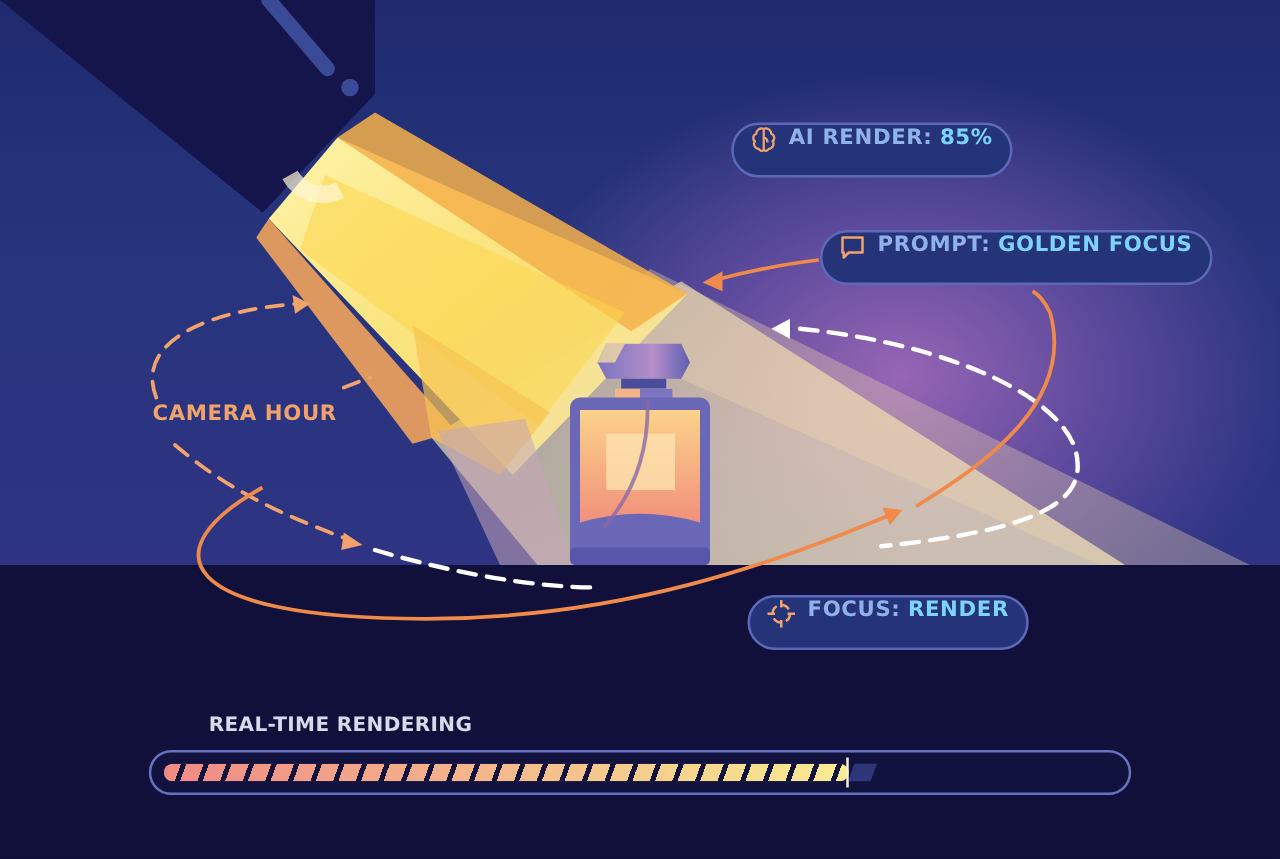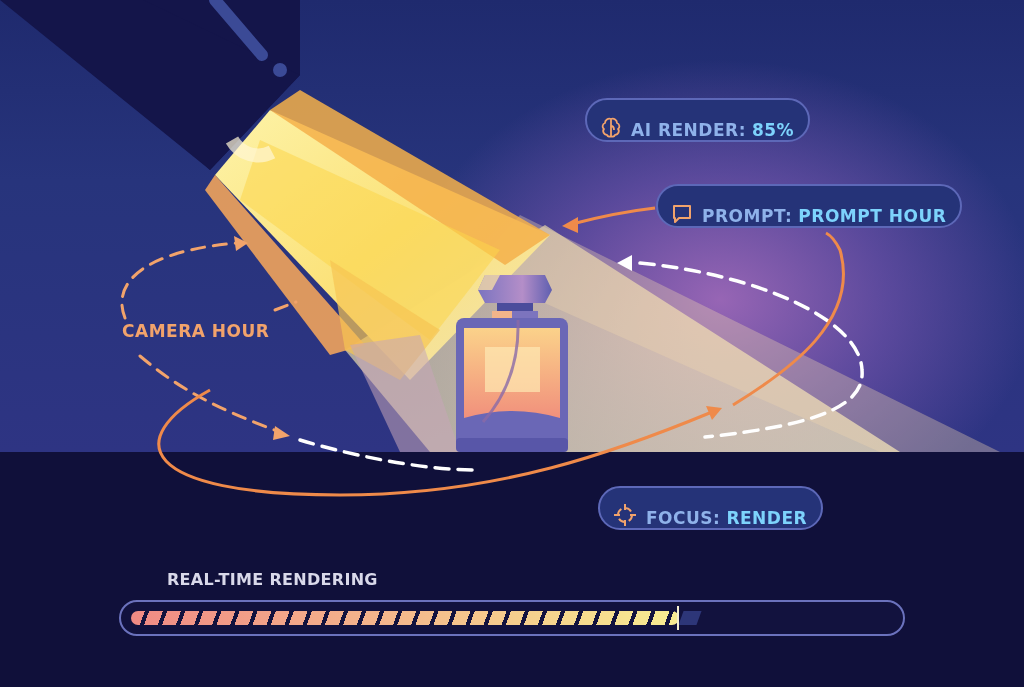--- a/index.html
+++ b/index.html
@@ -17,21 +17,21 @@
       radial-gradient(ellipse 420px 320px at 720px 300px, rgba(170,110,190,0.85) 0%, rgba(130,90,180,0.55) 40%, rgba(60,60,150,0) 75%),
       linear-gradient(180deg, #1f2a6e 0%, #27347c 40%, #2e3483 100%);
   }
   .floor {
     position: absolute; left: 0; top: 452px; width: 1024px; height: 235px;
     background: #10103a;
   }
   .scene-svg { position: absolute; left: 0; top: 0; }
 
   .pill {
-    position: absolute; display: flex; align-items: flex-end;
+    position: absolute; display: flex; align-items: flex-start;
     height: 44px; box-sizing: border-box;
     border-radius: 22px;
     background: #253378;
     border: 2px solid #5d68b8;
     padding: 0 14px 0 12px;
     font-weight: bold; font-size: 17px; letter-spacing: 0.5px;
     white-space: nowrap;
   }
   .pill .k { color: #8fb2ea; margin-left: 8px; }
   .pill .v { color: #7dd3fc; margin-left: 6px; }
@@ -157,24 +157,24 @@
     </svg>
     <span class="k">AI RENDER:</span>
     <span class="v">85%</span>
   </div>
 
   <div class="pill" style="left:656px; top:184px;">
     <svg width="24" height="24" viewBox="0 0 24 24">
       <path d="M4,4 H20 V16 H9 L5,20 V16 H4 Z" fill="none" stroke="#f2a36b" stroke-width="2" stroke-linejoin="round"></path>
     </svg>
     <span class="k">PROMPT:</span>
-    <span class="v">PROMPT HOUR</span>
+    <span class="v">GOLDEN FOCUS</span>
   </div>
 
-  <div class="pill" style="left:598px; top:486px;">
+  <div class="pill" style="left:598px; top:476px;">
     <svg width="26" height="26" viewBox="0 0 26 26">
       <circle cx="13" cy="13" r="7" fill="none" stroke="#f2a36b" stroke-width="2" stroke-dasharray="7 4"></circle>
       <path d="M13,2 V8 M13,18 V24 M2,13 H8 M18,13 H24" stroke="#f2a36b" stroke-width="2"></path>
     </svg>
     <span class="k">FOCUS:</span>
     <span class="v">RENDER</span>
   </div>
 
   <div class="rt-label">REAL-TIME RENDERING</div>
   <div class="progress-track">

